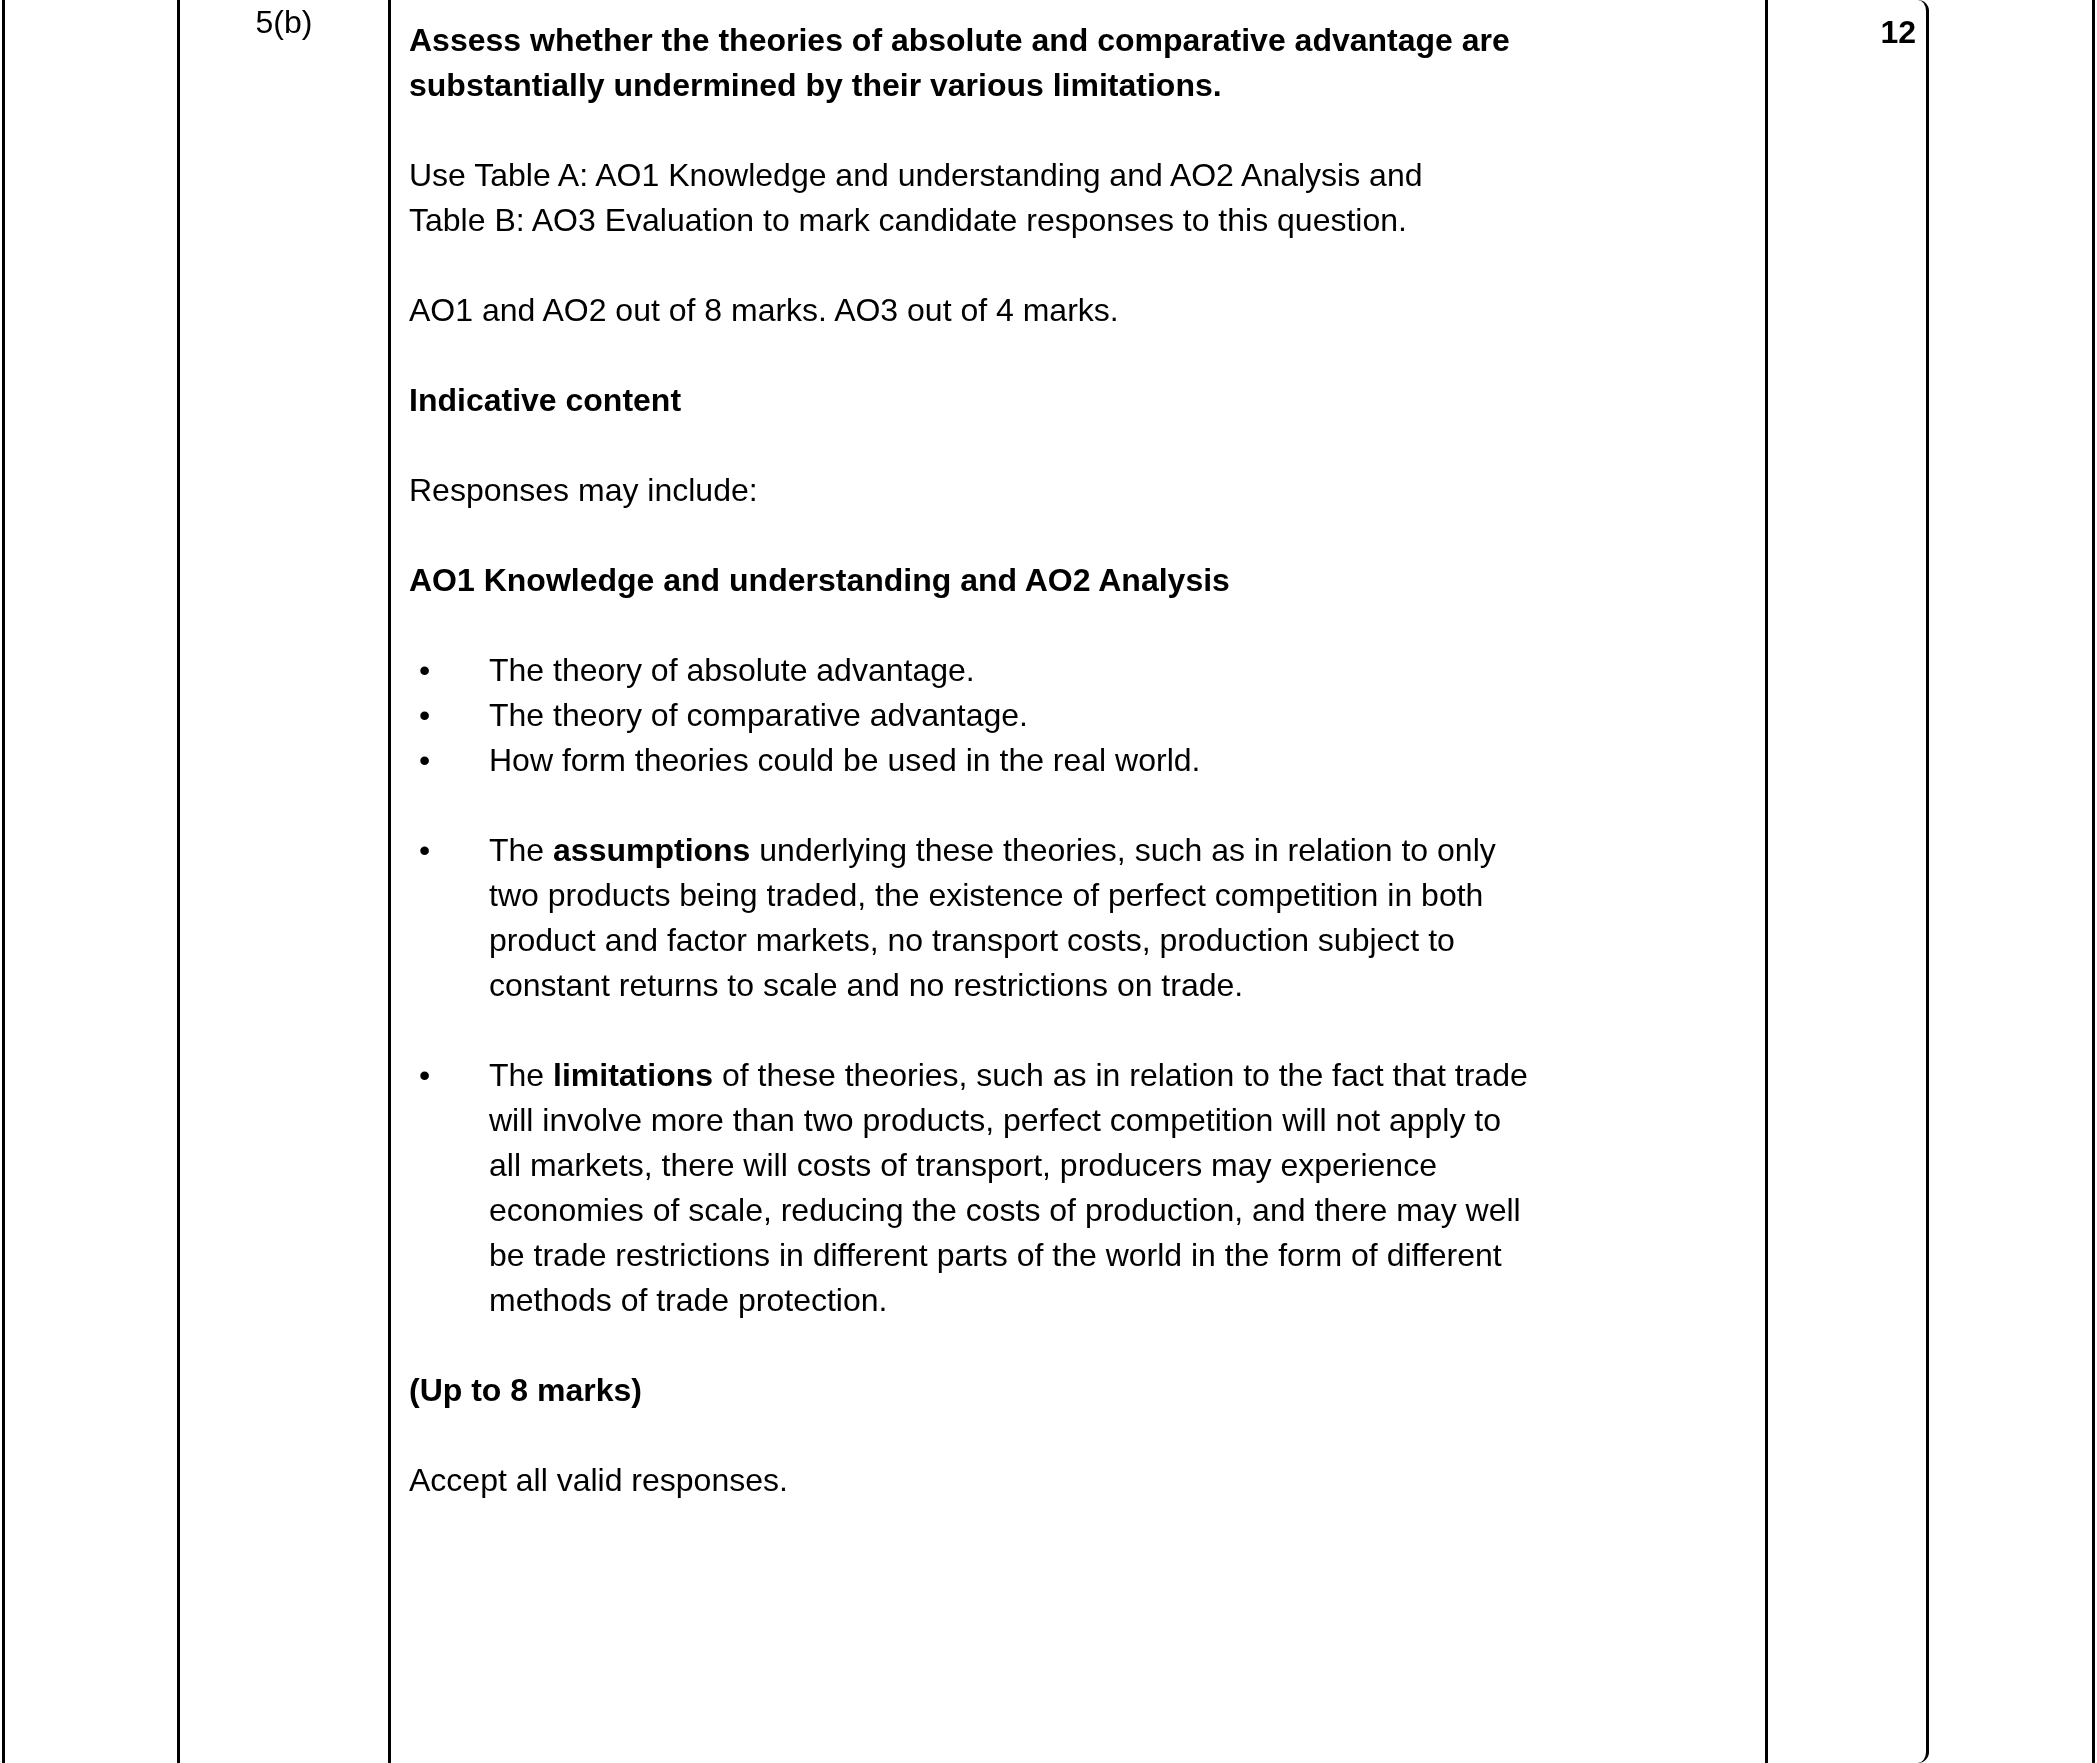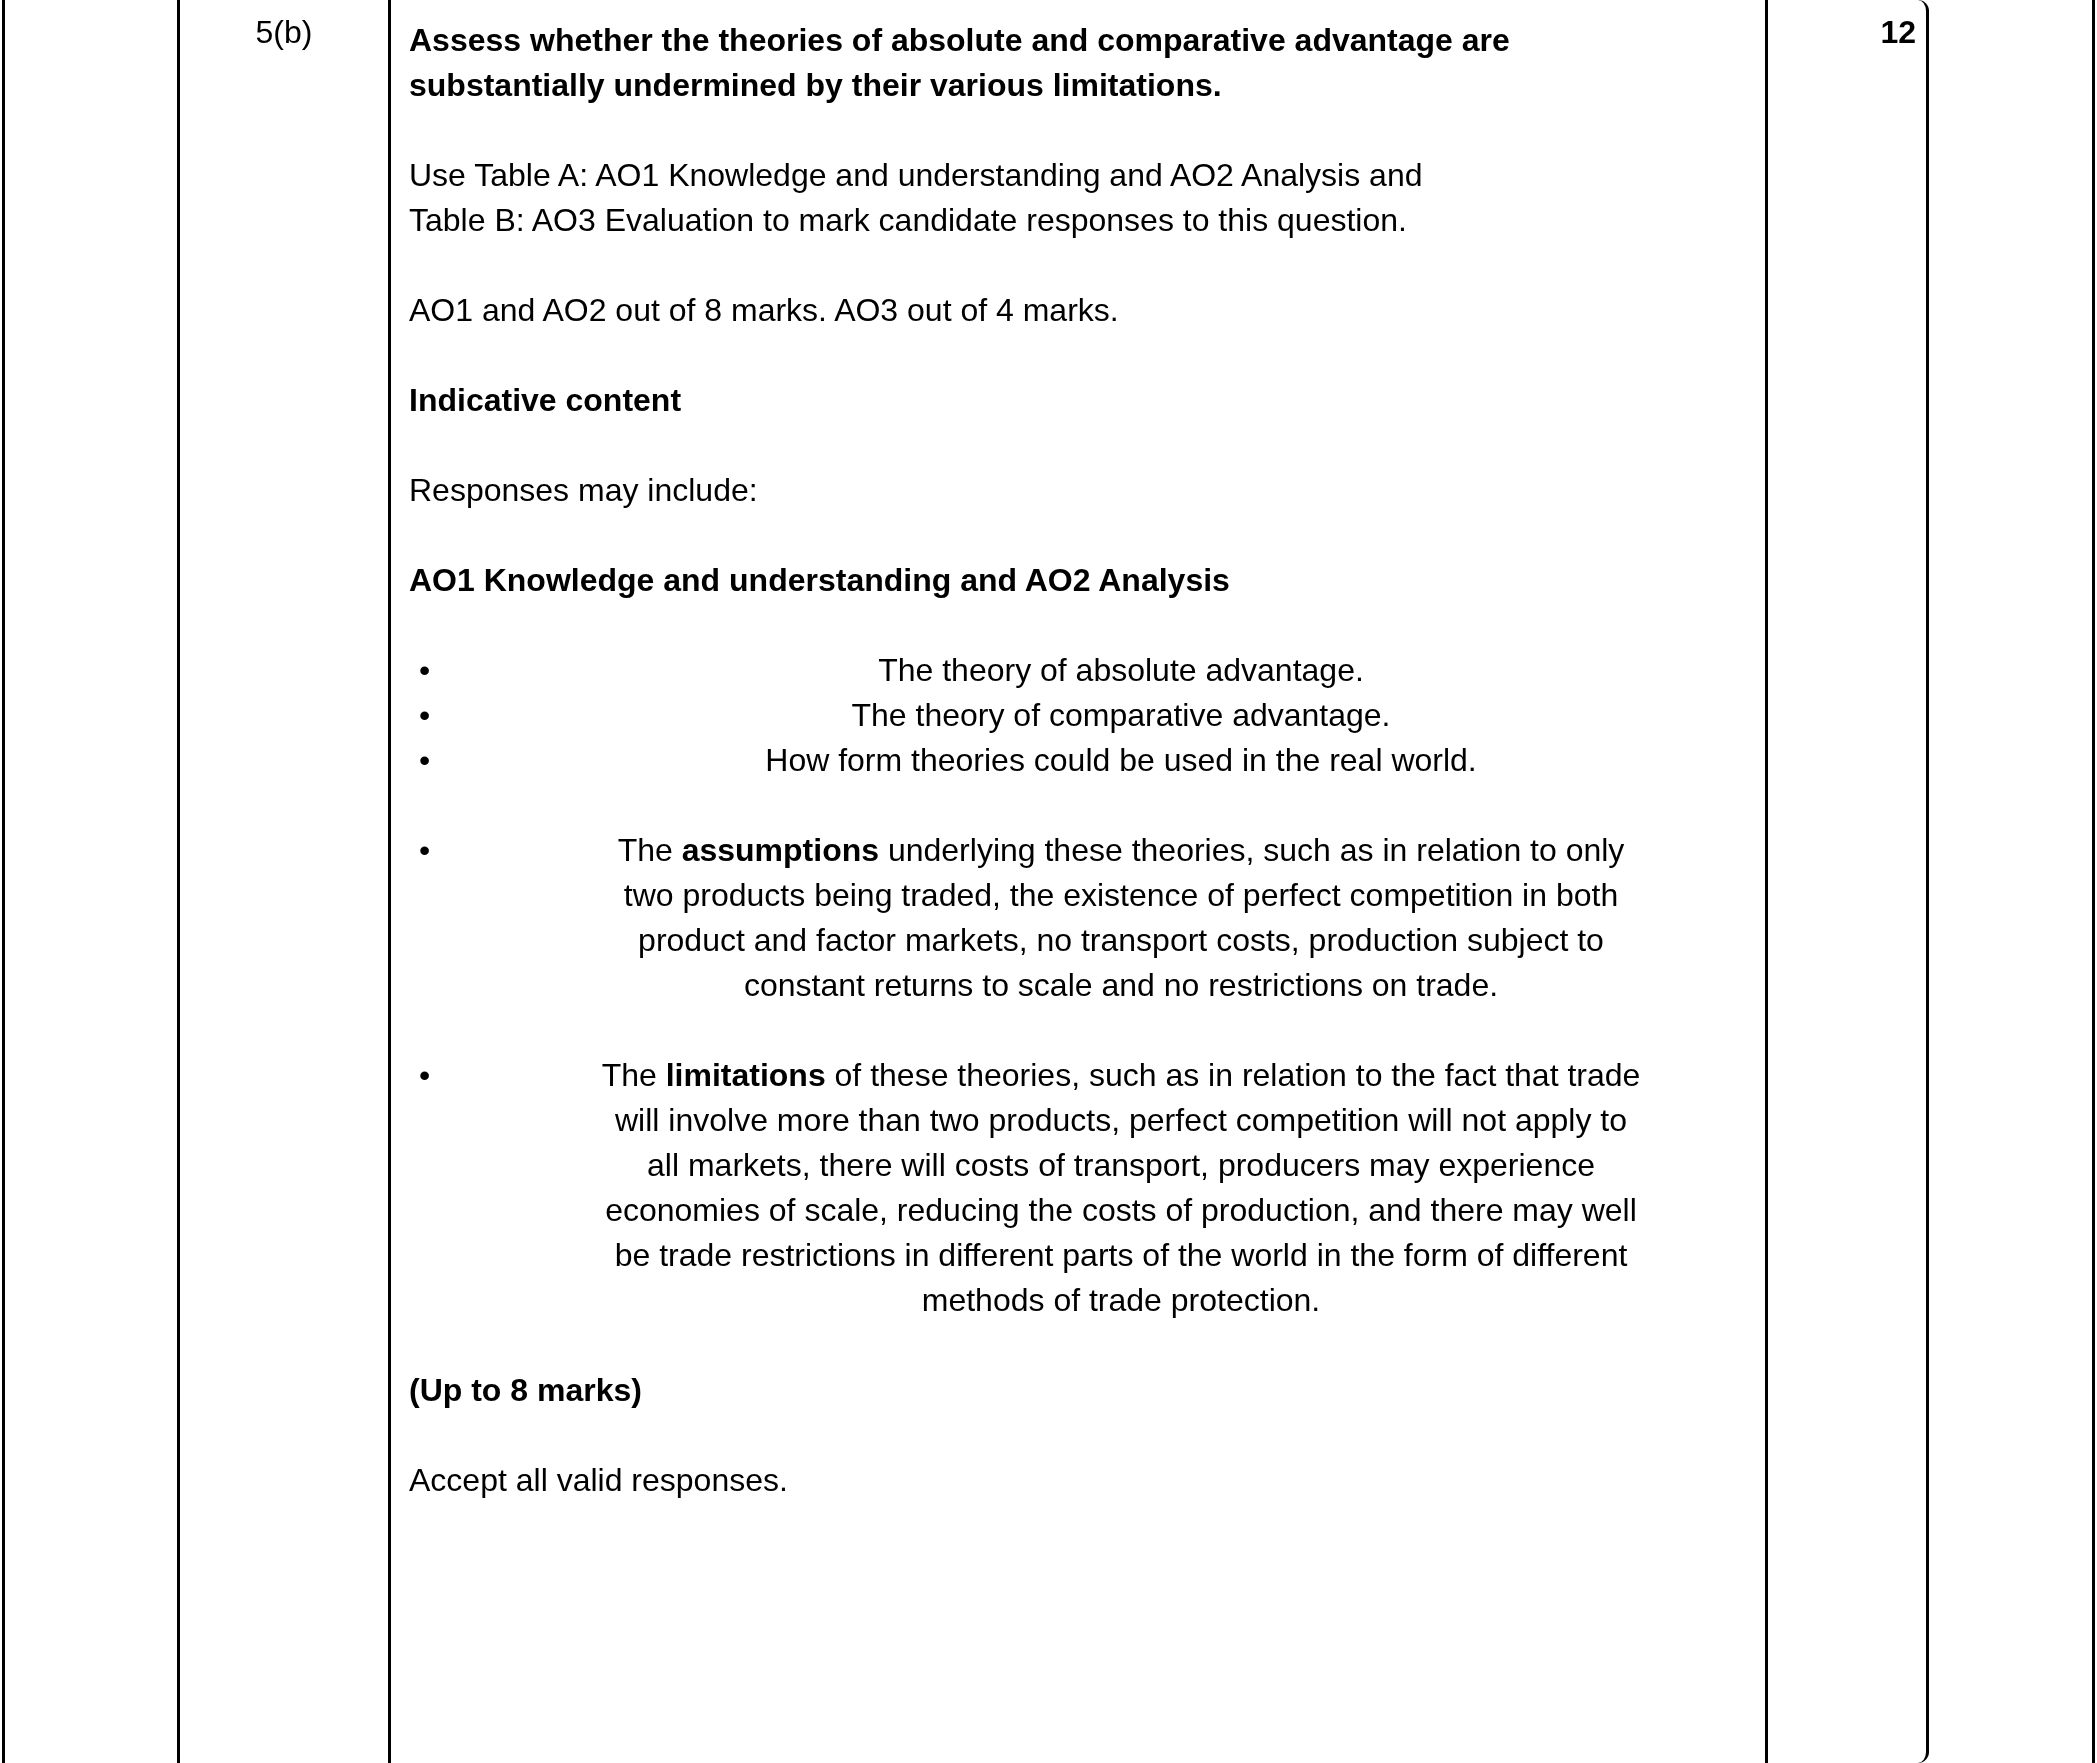--- a/index.html
+++ b/index.html
@@ -26,38 +26,37 @@
     width: 2093px;
     margin-left: 2px;
     border-left: 3px solid #000;
   }
   .col {
     border-right: 3px solid #000;
     height: 100%;
     background: #fff;
   }
   .col-left-margin   { width: 175px; }
-  .col-question      { width: 211px; text-align: center; padding-top: 10px; }
+  .col-question      { width: 211px; text-align: center; padding-top: 0; }
   .col-answer        { width: 1377px; padding: 10px 12px 0 18px; }
   .col-marks         { width: 161px; text-align: right; padding: 10px 10px 0 0; font-weight: bold; border-radius: 11px; }
   .col-right-margin  { width: 166px; }
 
   .para {
     margin: 8px 0 45px 0;
     white-space: pre-line;
   }
   .para.bold { font-weight: bold; }
   .para.last { margin-bottom: 0; }
 
   ul.bullets {
     list-style: none;
     margin: 0 0 45px 0;
     padding: 0;
     white-space: normal;
-    text-align: center;
   }
   ul.bullets li {
     position: relative;
     padding-left: 80px;
     white-space: pre-line;
   }
   ul.bullets li::before {
     content: "\2022";
     position: absolute;
     left: 10px;

